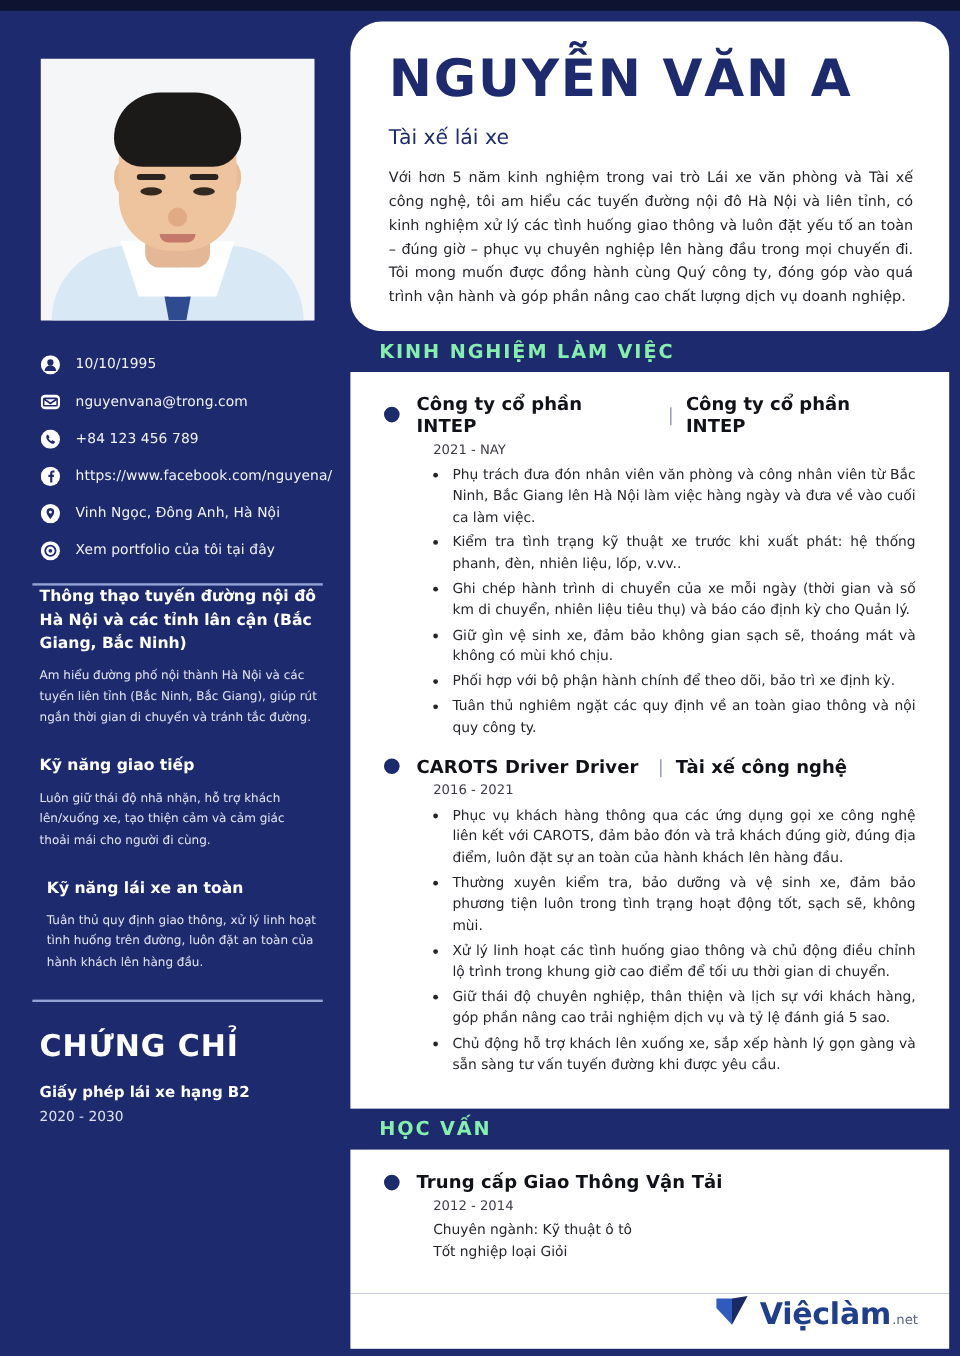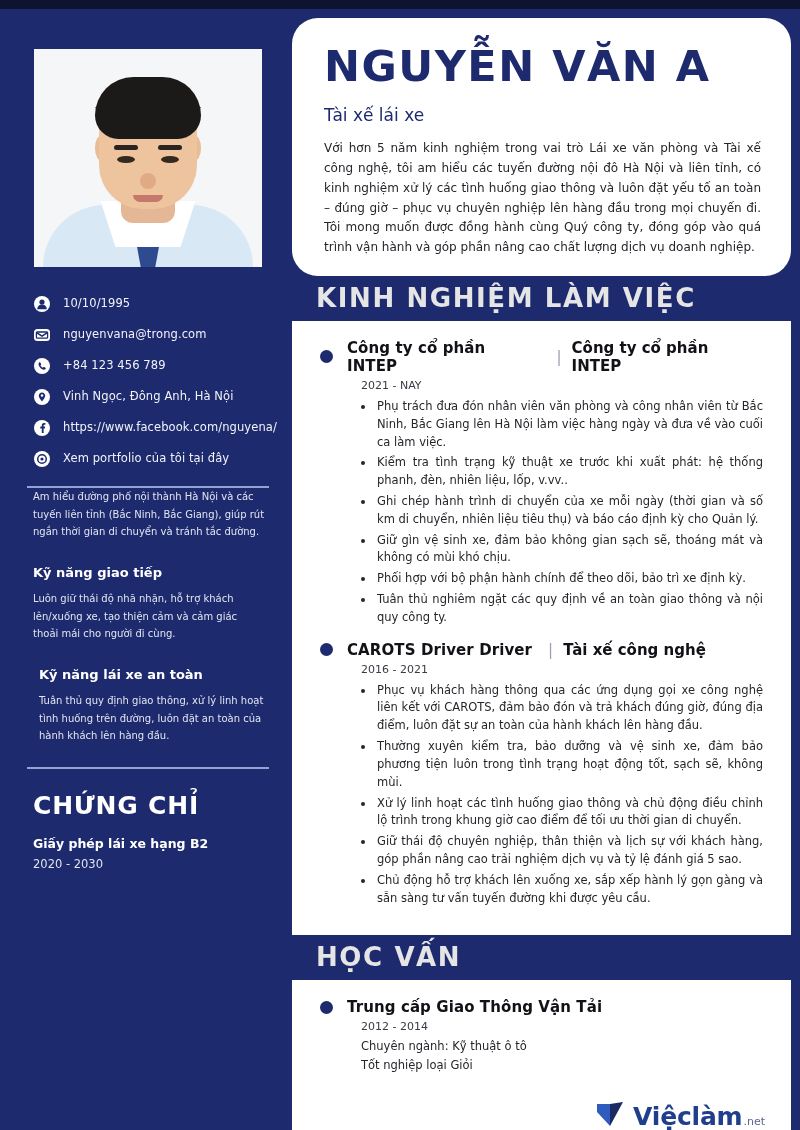--- a/index.html
+++ b/index.html
@@ -174,21 +174,21 @@
   }
   .summary {
     font-size: 12px; line-height: 1.65; color: #25262b;
     text-align: justify; margin: 0;
   }
   .bar {
     background: #1e2a6e;
     padding: 7px 0 8px 24px;
   }
   .bar-title {
-    color: #e5e5e5; font-size: 26px; font-weight: 700; letter-spacing: 1.6px;
+    color: #86efac; font-size: 16px; font-weight: 700; letter-spacing: 1.6px;
   }
   .section-body {
     background: #ffffff;
     padding: 18px 28px 14px 28px;
     flex: 0 0 auto;
   }
   .entry { margin-bottom: 14px; }
   .entry-head {
     display: flex; align-items: center; margin-bottom: 4px;
   }
@@ -294,52 +294,53 @@
                 <circle cx="8" cy="8" r="8" fill="#fff"></circle>
                 <path d="M5 4.6c.5-.5 1.1-.4 1.4.1l.7 1.2c.2.4.1.7-.2 1l-.5.5c.5 1 1.3 1.8 2.3 2.3l.5-.5c.3-.3.6-.4 1-.2l1.2.7c.5.3.6.9.1 1.4-.7.7-1.6.9-2.6.5-1.6-.6-3.5-2.5-4.1-4.1-.4-1-.2-1.9.2-2.9z" fill="#1e2a6e"></path>
               </svg>
           </span>
           <span class="ci-text">+84 123 456 789</span>
         </li>
         <li class="contact-item">
           <span class="ci-icon">
             <svg width="16" height="16" viewBox="0 0 16 16">
                 <circle cx="8" cy="8" r="8" fill="#fff"></circle>
+                <path d="M9.6 8.4h1.3l.2-1.8H9.6V5.5c0-.5.15-.85.85-.85h.95V3.05A12 12 0 0 0 10.1 3c-1.4 0-2.3.85-2.3 2.35V6.6H6.3v1.8h1.5V13h1.8z" fill="#1e2a6e"></path>
+              </svg>
+          </span>
+          <span class="ci-text">https://www.facebook.com/nguyena/</span>
+        </li>
+        <li class="contact-item">
+          <span class="ci-icon">
+            <svg width="16" height="16" viewBox="0 0 16 16">
+                <circle cx="8" cy="8" r="8" fill="#fff"></circle>
                 <path d="M8 3.4c-1.8 0-3.2 1.4-3.2 3.2 0 2.3 3.2 5.9 3.2 5.9s3.2-3.6 3.2-5.9c0-1.8-1.4-3.2-3.2-3.2z" fill="#1e2a6e"></path>
                 <circle cx="8" cy="6.6" r="1.25" fill="#fff"></circle>
               </svg>
           </span>
           <span class="ci-text">Vinh Ngọc, Đông Anh, Hà Nội</span>
-        </li>
-        <li class="contact-item">
-          <span class="ci-icon">
-            <svg width="16" height="16" viewBox="0 0 16 16">
-                <circle cx="8" cy="8" r="8" fill="#fff"></circle>
-                <path d="M9.6 8.4h1.3l.2-1.8H9.6V5.5c0-.5.15-.85.85-.85h.95V3.05A12 12 0 0 0 10.1 3c-1.4 0-2.3.85-2.3 2.35V6.6H6.3v1.8h1.5V13h1.8z" fill="#1e2a6e"></path>
-              </svg>
-          </span>
-          <span class="ci-text">https://www.facebook.com/nguyena/</span>
         </li>
         <li class="contact-item">
           <span class="ci-icon">
             <svg width="16" height="16" viewBox="0 0 16 16">
                 <circle cx="8" cy="8" r="8" fill="#fff"></circle>
                 <circle cx="8" cy="8" r="4.3" fill="none" stroke="#1e2a6e" stroke-width="1.5"></circle>
                 <circle cx="8" cy="8" r="1.6" fill="#1e2a6e"></circle>
               </svg>
           </span>
           <span class="ci-text">Xem portfolio của tôi tại đây</span>
         </li>
       </ul>
 
       <div class="divider"></div>
 
       <div class="side-section">
 
         <div class="skill-block">
+          <div class="skill-head">Thông thạo tuyến đường nội đô Hà Nội và các tỉnh lân cận (Bắc Giang, Bắc Ninh)</div>
           <div class="skill-body">Am hiểu đường phố nội thành Hà Nội và các tuyến liên tỉnh (Bắc Ninh, Bắc Giang), giúp rút ngắn thời gian di chuyển và tránh tắc đường.</div>
         </div>
 
         <div class="skill-block">
           <div class="skill-head">Kỹ năng giao tiếp</div>
           <div class="skill-body">Luôn giữ thái độ nhã nhặn, hỗ trợ khách lên/xuống xe, tạo thiện cảm và cảm giác thoải mái cho người đi cùng.</div>
         </div>
 
         <div class="skill-block indent">
           <div class="skill-head">Kỹ năng lái xe an toàn</div>

